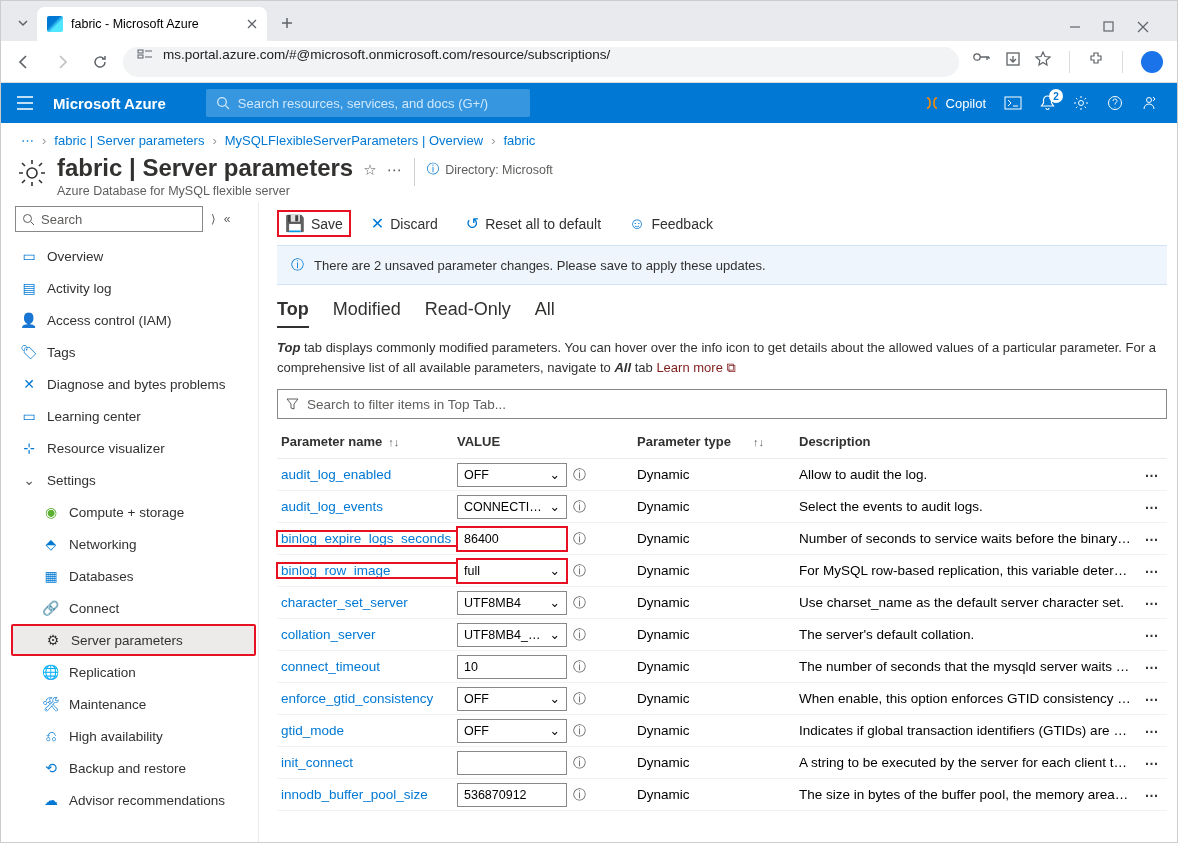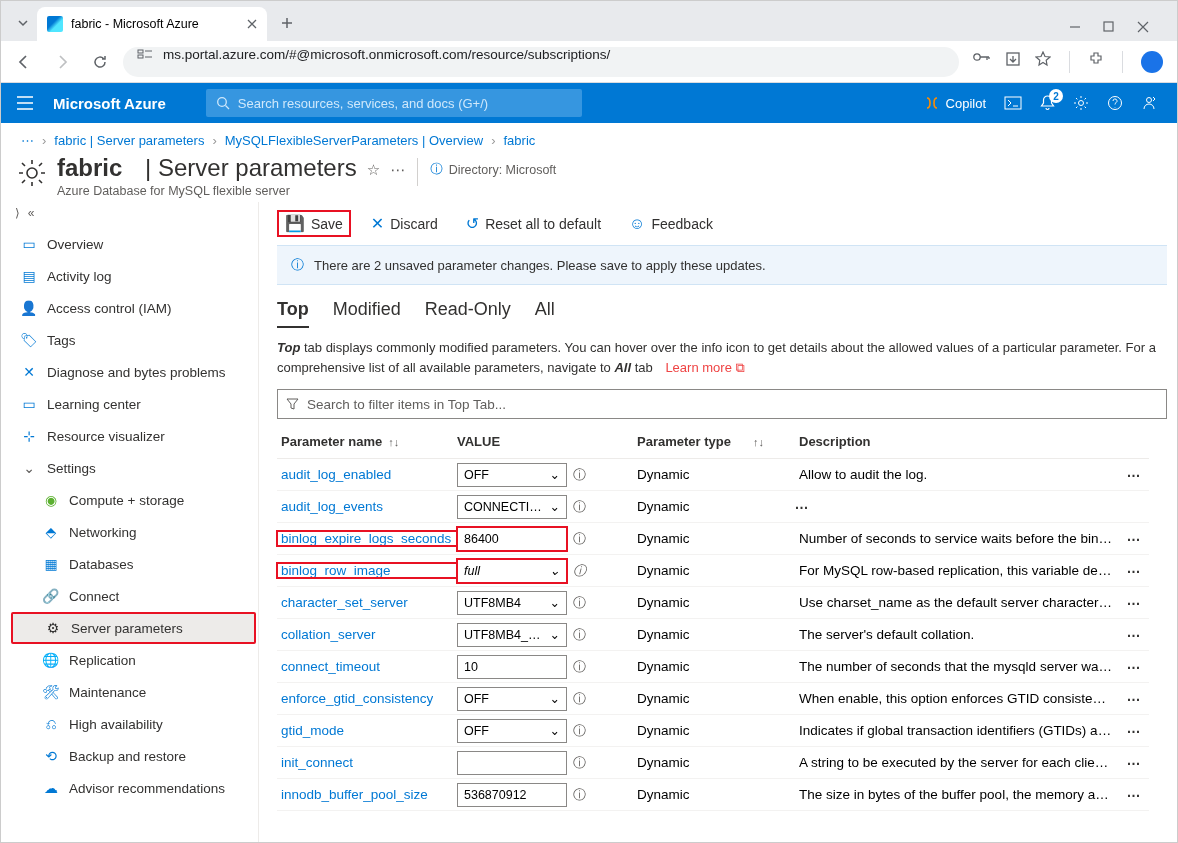--- a/index.html
+++ b/index.html
@@ -20,40 +20,40 @@
 .url-box { flex: 1; height: 30px; background: #f1f3f4; border-radius: 15px; display: flex; padding: 0 14px; font-size: 13.5px; color: #202124; gap:10px; }
 .url-icons-right { display:flex; gap:14px; color:#5f6368; padding:0 6px; }
 .url-icons-right span { cursor:pointer; }
 .addr-divider { width:1px; height:22px; background:#dadce0; margin:0 4px;}
 .avatar-dot { width:22px; height:22px; border-radius:50%; background:#1a73e8; }
 
 
 .az-header { height: 40px; background: #0078d4; color: #fff; display: flex; align-items: center; padding: 0 0 0 0; }
 .hamburger { width: 48px; height:40px; display:flex; align-items:center; justify-content:center; cursor:pointer; }
 .brand { font-size: 15px; font-weight: 600; padding-left: 4px; padding-right: 40px; white-space:nowrap;}
-.az-search { width: 376px; height: 28px; background: #3696e0; border-radius: 2px; display:flex; align-items:center; padding:0 10px; color:#cfe8fb; font-size:13px; gap:8px; }
+.az-search { width: 324px; height: 28px; background: #3696e0; border-radius: 2px; display:flex; align-items:center; padding:0 10px; color:#cfe8fb; font-size:13px; gap:8px; }
 .az-header-right { margin-left:auto; display:flex; align-items:center; gap:18px; padding-right:20px; }
 .copilot { display:flex; align-items:center; gap:6px; font-size:13px; cursor:pointer;}
 .hicon { cursor:pointer; position:relative; }
 .badge { position:absolute; top:-6px; right:-8px; background:#fff; color:#0078d4; font-size:10px; font-weight:600; border-radius:50%; width:14px; height:14px; display:flex; align-items:center; justify-content:center; }
 
 
 .content { display:flex; height: calc(843px - 40px - 42px - 40px); }
 .main-col { flex:1; display:flex; flex-direction:column; overflow:hidden; background:#fff;}
 
 
 .crumbs { padding: 10px 20px 6px 20px; font-size:13px; color:#605e5c; display:flex; align-items:center; gap:8px; }
 .crumbs a { color:#0078d4; text-decoration:none; cursor:pointer;}
 .crumbs .sep { color:#999; }
 
 
 .title-row { display:flex; align-items:flex-start; padding: 0 20px 4px 16px; gap:10px;}
 .gear-lg { width:30px; height:30px; color:#333; margin-top:4px;}
 .title-main { font-size:24px; font-weight:600; color:#323130;}
-.title-main .thin { font-weight:400;margin-left:16px; }
+.title-main .thin { font-weight:700; }
 .title-sub { font-size:12.5px; color:#605e5c; padding-top:2px;}
 .dir-row { display:flex; align-items:center; gap:6px; font-size:12.5px; color:#605e5c; padding-top:7px;}
 .star { color:#605e5c; cursor:pointer; padding-top:7px; font-size:15px;}
 
 
 .body-split { display:flex; flex:1; overflow:hidden; padding-left:10px;}
 .leftnav { width: 248px; border-right:1px solid #edebe9; display:flex; flex-direction:column; }
 .search-row { display:flex; align-items:center; gap:8px; padding: 4px 0 8px 4px;}
 .search-box { flex:0 0 188px; height:26px; border:1px solid #8a8886; display:flex; align-items:center; padding:0 6px; font-size:13px; color:#605e5c; gap:6px;}
 .chev { cursor:pointer; color:#605e5c; font-size:12px;}
@@ -72,23 +72,23 @@
 .toolbar { display:flex; align-items:center; gap:12px; padding:8px 0 8px 0;}
 .tbtn { display:flex; align-items:center; gap:6px; font-size:14px; color:#323130; cursor:pointer; padding:4px 8px;}
 .tbtn .ticon { color:#0078d4; font-size:16px;}
 .save-hl { border:2px solid #e81123; padding:2px 6px;}
 .notice { background:#eef5fc; border-top:1px solid #d0e4f5; border-bottom:1px solid #d0e4f5; display:flex; align-items:center; gap:10px; padding:10px 14px; font-size:13px; color:#323130; margin-right:10px;}
 .notice .info { color:#0078d4; }
 .tabs { display:flex; gap:24px; padding:14px 0 2px 0; font-size:18px; color:#323130;}
 .tabs .tabitem { cursor:pointer; padding-bottom:6px;}
 .tabs .active { font-weight:600; border-bottom:2px solid #323130;}
 .tab-desc { font-size:13px; color:#323130; padding:8px 10px 12px 0; line-height:1.5;}
-.tab-desc a { color:#ef4444; text-decoration:none;margin-left:9px;}
+.tab-desc a { color:#7f1d1d; text-decoration:none;}
 .filter-box { border:1px solid #8a8886; height:30px; display:flex; align-items:center; padding:0 8px; margin-right:10px; color:#605e5c; font-size:13.5px; gap:8px;}
-.tbl { margin-top:6px; margin-right:28px;}
+.tbl { margin-top:6px; margin-right:10px;}
 .thead { display:flex; align-items:center; height:34px; font-size:13px; font-weight:600; color:#323130; border-bottom:1px solid #edebe9;}
 .col-name { width:180px; display:flex; align-items:center; gap:6px; padding-left:4px;}
 .col-val { width:180px;}
 .col-type { width:150px; display:flex; align-items:center; gap:22px;}
 .col-desc { flex:1;padding-left:12px; }
 .col-more { width:30px; text-align:center;}
 .sort { color:#605e5c; font-size:11px;}
 .trow { display:flex; align-items:center; height:32px; font-size:13.5px; border-bottom:1px solid #f3f2f1;}
 .trow .pname { color:#0078d4; cursor:pointer; white-space:nowrap; overflow:hidden; text-overflow:ellipsis;}
 .vbox { width:110px; height:24px; border:1px solid #8a8886; display:flex; align-items:center; padding:0 6px; font-size:12.5px; justify-content:space-between; cursor:pointer; overflow:hidden; white-space:nowrap;}
@@ -283,20 +283,27 @@
     <div class="dir-row">
       <span style="color:#0078d4;">ⓘ</span>
       <span>Directory: Microsoft</span>
     </div>
   </div>
 
   <div class="body-split">
 
     <div class="leftnav">
       <div class="search-row">
+        <div class="search-box">
+          <svg width="13" height="13" viewBox="0 0 13 13">
+                <circle cx="5.5" cy="5.5" r="4" stroke="#605e5c" fill="none"></circle>
+                <path d="M9 9l3 3" stroke="#605e5c"></path>
+              </svg>
+          <span>Search</span>
+        </div>
         <span class="chev">⟩</span>
         <span class="chev">«</span>
       </div>
       <div class="nav-scroll">
         <div class="nav-item">
               <span class="nicon" style="color:#0078d4">▭</span>
               <span>Overview</span>
             </div>
         <div class="nav-item">
               <span class="nicon" style="color:#0078d4">▤</span>
@@ -442,41 +449,42 @@
                   <span class="pname">audit_log_events</span>
                 </div>
                 <div class="col-val" style="display: flex; align-items: center;">
                   <div class="vbox">
                     <span>CONNECTI…</span>
                     <span>⌄</span>
                   </div>
                   <span class="info-i">ⓘ</span>
                 </div>
                 <div class="col-type">Dynamic</div>
+                <div class="col-desc desc-cell">Select the events to audit logs.</div>
                 <div class="col-more"><span class="more">⋯</span></div>
               </div>
               <div class="trow">
                 <div class="col-name row-hl">
                   <span class="pname">binlog_expire_logs_seconds</span>
                 </div>
                 <div class="col-val" style="display: flex; align-items: center;">
                   <div class="vbox noarrow row-hl">
                     <span>86400</span>
                   </div>
                   <span class="info-i">ⓘ</span>
                 </div>
                 <div class="col-type">Dynamic</div>
                 <div class="col-desc desc-cell">Number of seconds to service waits before the binary log file …</div>
                 <div class="col-more"><span class="more">⋯</span></div>
               </div>
               <div class="trow">
                 <div class="col-name row-hl">
                   <span class="pname">binlog_row_image</span>
                 </div>
-                <div class="col-val" style="display: flex; align-items: center; font-style: italic;">
+                <div class="col-val" style="display: flex; align-items: center;">
                   <div class="vbox row-hl">
                     <span>full</span>
                     <span>⌄</span>
                   </div>
                   <span class="info-i">ⓘ</span>
                 </div>
                 <div class="col-type">Dynamic</div>
                 <div class="col-desc desc-cell">For MySQL row-based replication, this variable determines ho…</div>
                 <div class="col-more"><span class="more">⋯</span></div>
               </div>

